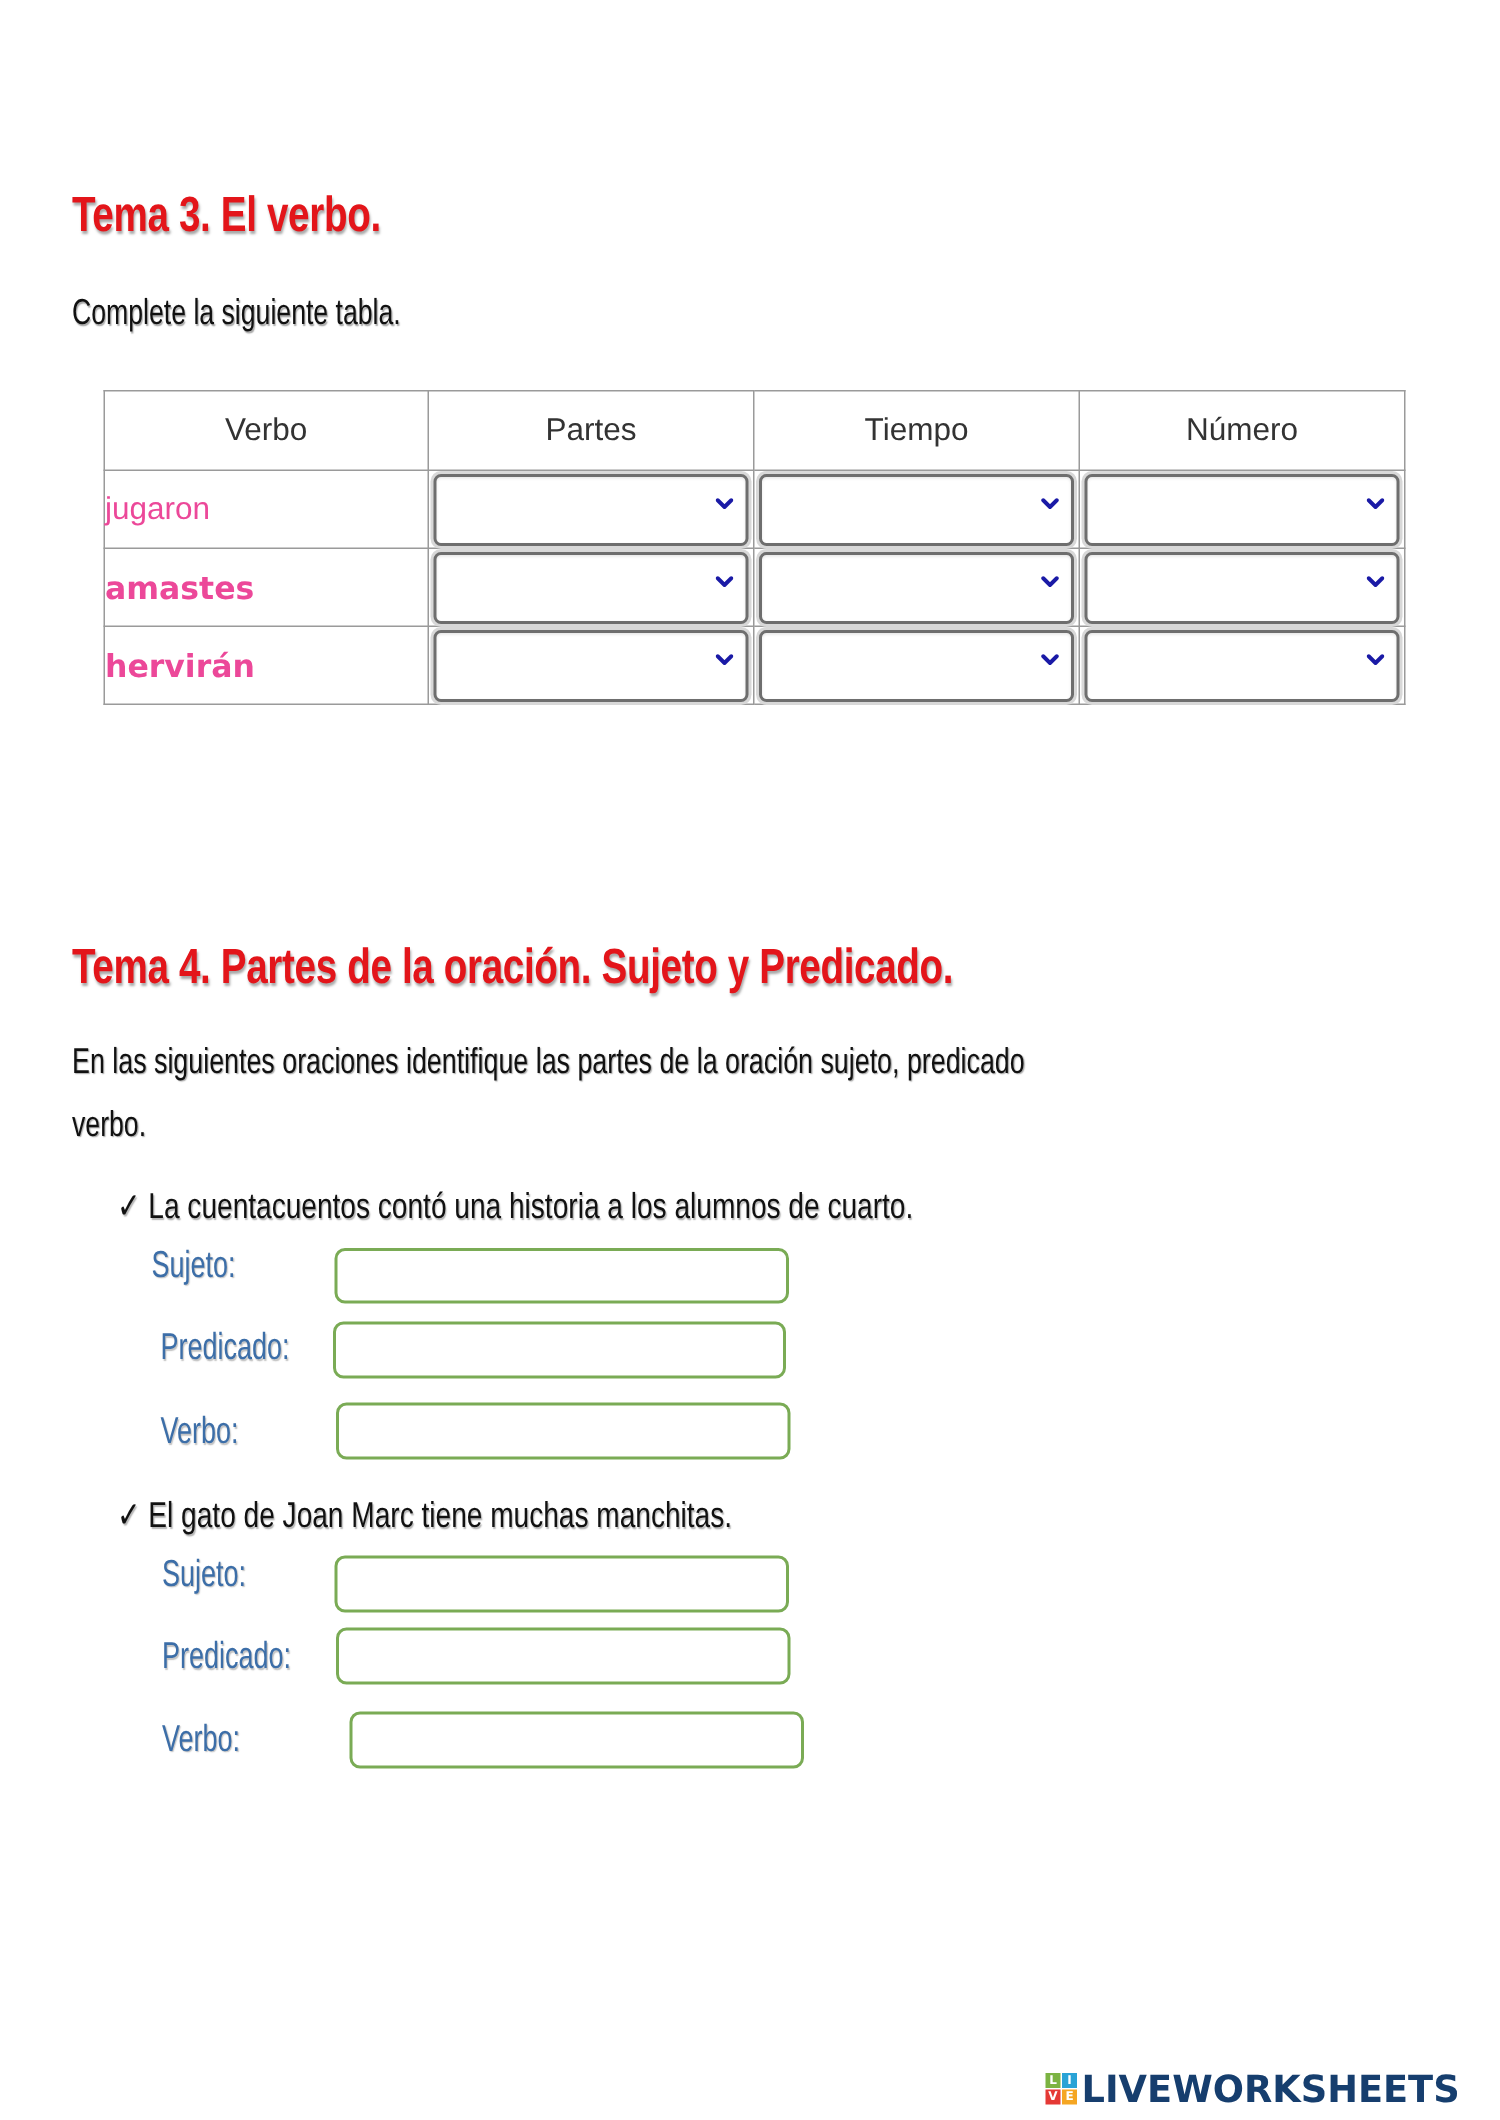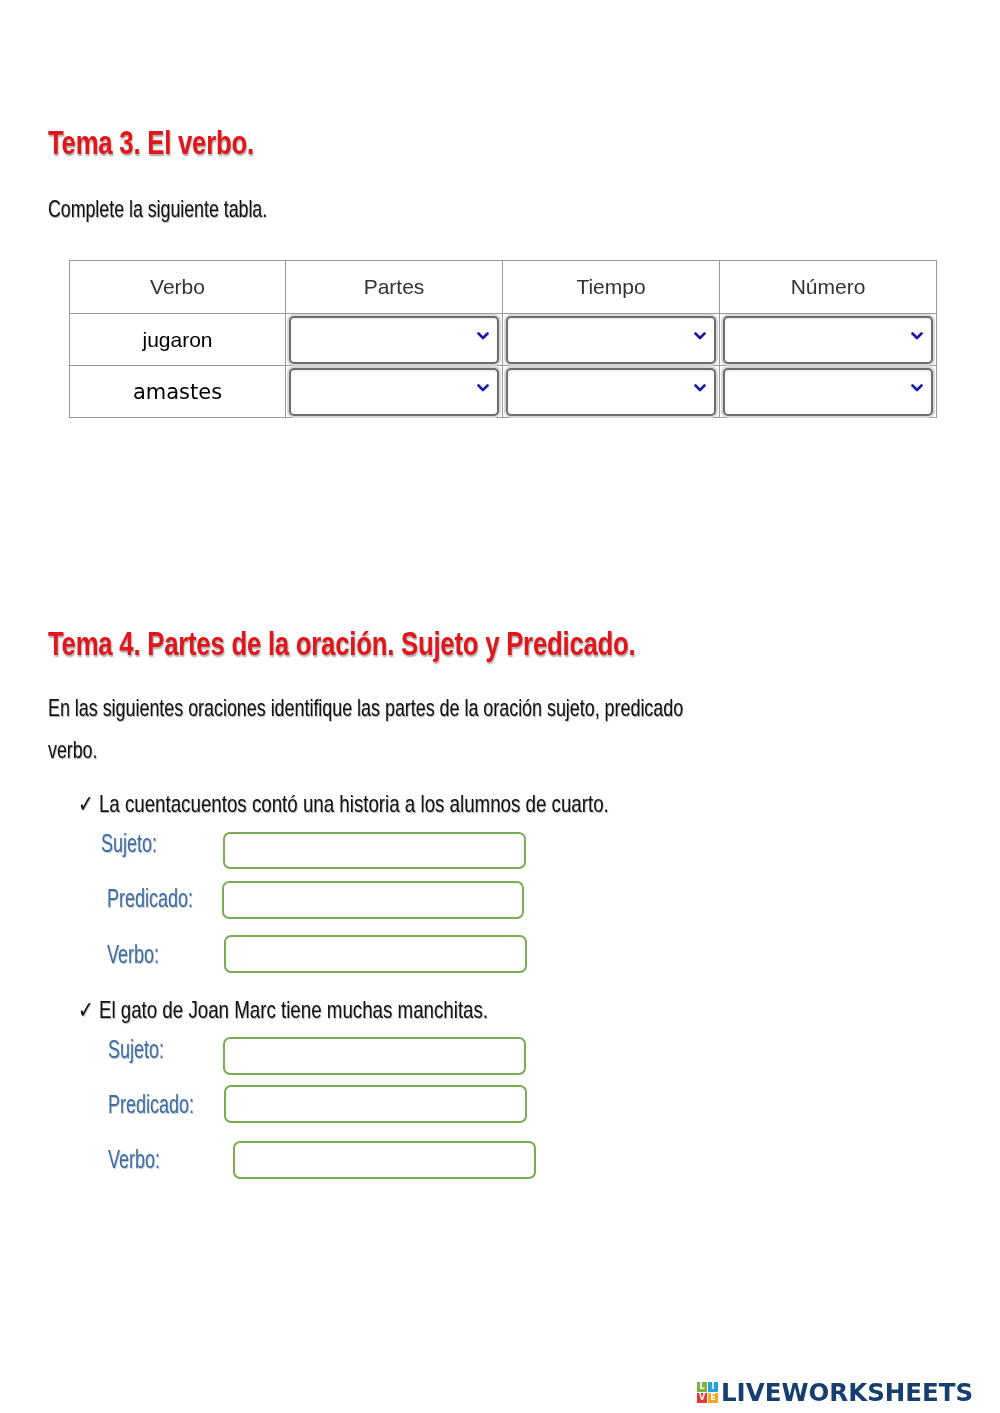--- a/index.html
+++ b/index.html
@@ -15,22 +15,22 @@
       font-size: 24px; transform: scaleX(0.74); transform-origin: left center;
       text-shadow: 1px 1px 1px rgba(0,0,0,0.35); white-space: nowrap;
     }
     table.verbs {
       position: absolute; left: 69px; top: 260px; width: 868px; border-collapse: collapse;
       font-family: "Liberation Sans", sans-serif;
     }
     table.verbs th, table.verbs td { border: 1.5px solid #9a9a9a; padding: 0; }
     table.verbs th { height: 52px; font-weight: normal; font-size: 21px; color: #333; text-align: center; }
     table.verbs td { height: 51px; }
-    table.verbs td.verb { width: 215px; text-align: center; font-size: 21px; color: #000000; }
-    td.verb.alt { font-family: "DejaVu Sans", sans-serif; font-size: 19px; color: #555; font-weight: 400; }
+    table.verbs td.verb { width: 215px; font-size: 21px; color: #ec4899; }
+    td.verb.alt { font-family: "DejaVu Sans", sans-serif; font-size: 19px; color: #555; font-weight: 700; }
     .dd {
       margin: 0 auto; width: 206px; height: 44px; border: 2px solid #6e6e6e; border-radius: 5px;
       background: #fff; box-shadow: 0 0 0 2px #d8d8d8, inset 0 1px 2px rgba(0,0,0,0.1);
       position: relative; cursor: pointer;
     }
     .dd .chev { position: absolute; right: 8px; top: 13px; width: 12px; height: 10px; }
     .bullet {
       position: absolute; left: 78px; color: #111; font-family: "Liberation Sans", sans-serif;
       font-size: 24px; transform: scaleX(0.78); transform-origin: left center;
       text-shadow: 1px 1px 1px rgba(0,0,0,0.3); white-space: nowrap;
@@ -106,20 +106,44 @@
           </div>
         </td>
         <td>
           <div class="dd">
             <svg class="chev" viewBox="0 0 12 10">
               <path d="M1.5 2.5 L6 7 L10.5 2.5" fill="none" stroke="#1a1aa6" stroke-width="2.6" stroke-linecap="round" stroke-linejoin="round"></path>
             </svg>
           </div>
         </td>
       </tr>
+      <tr>
+        <td class="verb alt">hervirán</td>
+        <td>
+          <div class="dd">
+            <svg class="chev" viewBox="0 0 12 10">
+              <path d="M1.5 2.5 L6 7 L10.5 2.5" fill="none" stroke="#1a1aa6" stroke-width="2.6" stroke-linecap="round" stroke-linejoin="round"></path>
+            </svg>
+          </div>
+        </td>
+        <td>
+          <div class="dd">
+            <svg class="chev" viewBox="0 0 12 10">
+              <path d="M1.5 2.5 L6 7 L10.5 2.5" fill="none" stroke="#1a1aa6" stroke-width="2.6" stroke-linecap="round" stroke-linejoin="round"></path>
+            </svg>
+          </div>
+        </td>
+        <td>
+          <div class="dd">
+            <svg class="chev" viewBox="0 0 12 10">
+              <path d="M1.5 2.5 L6 7 L10.5 2.5" fill="none" stroke="#1a1aa6" stroke-width="2.6" stroke-linecap="round" stroke-linejoin="round"></path>
+            </svg>
+          </div>
+        </td>
+      </tr>
     </tbody>
 </table>
 
 <div class="heading" style="top:625px;">Tema 4. Partes de la oración. Sujeto y Predicado.</div>
 <div class="instr" style="top:694px; transform: scaleX(0.745);">En las siguientes oraciones identifique las partes de la oración sujeto, predicado</div>
 <div class="instr" style="top:736px;">verbo.</div>
 
 <div class="bullet" style="top:790px;">
   <span>✓</span>
   <span>La cuentacuentos contó una historia a los alumnos de cuarto.</span>

